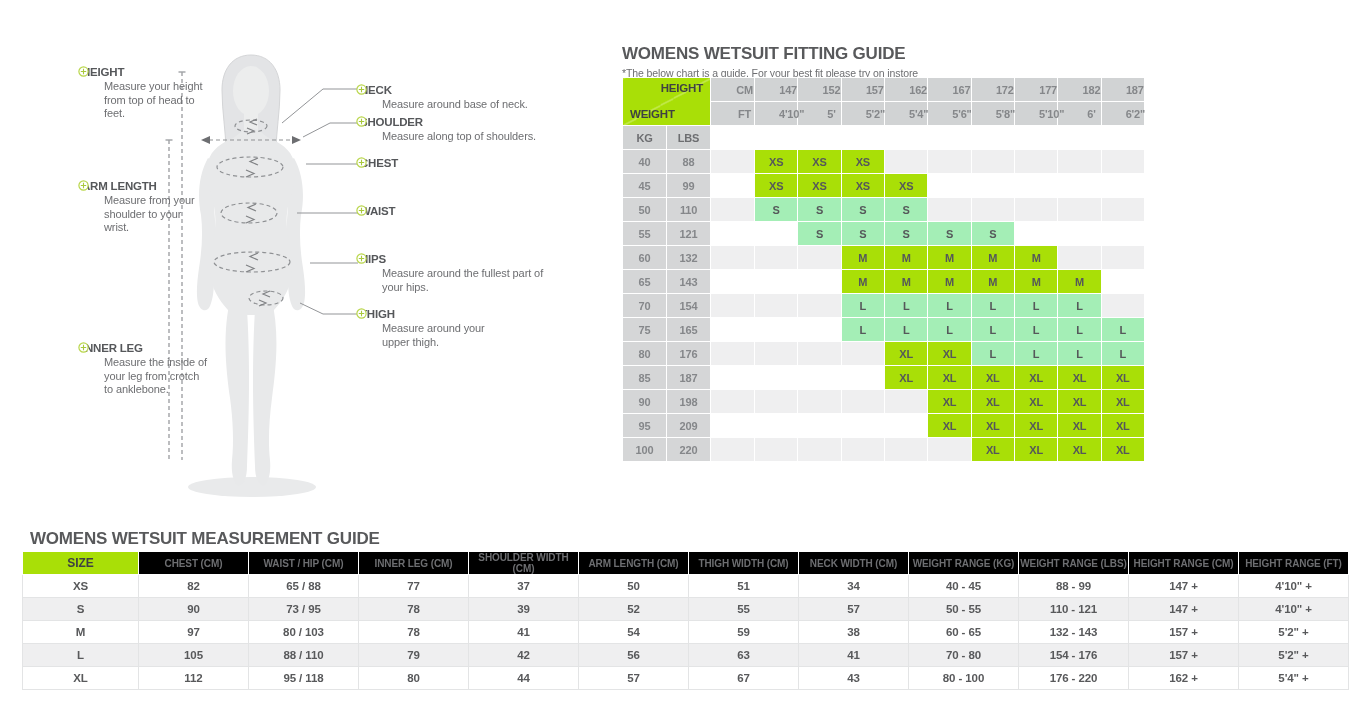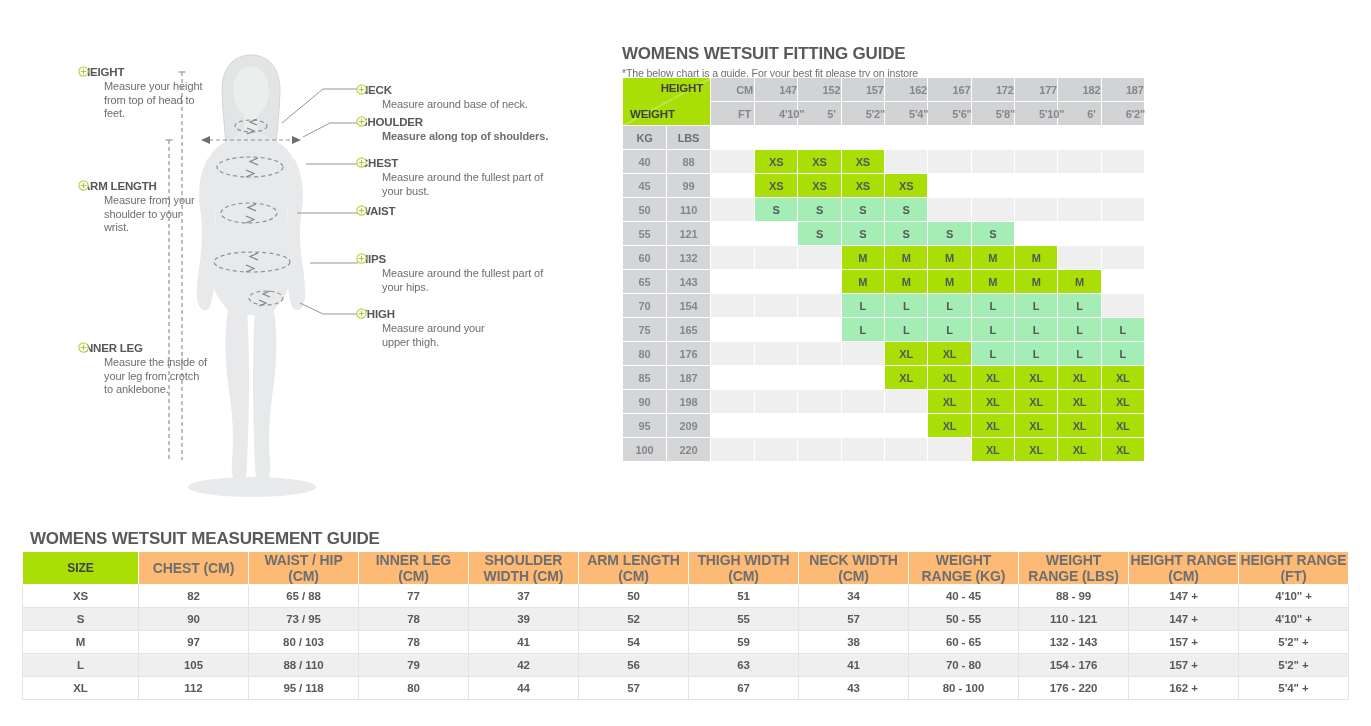--- a/index.html
+++ b/index.html
@@ -34,22 +34,22 @@
   .fit td.kgh { background:#d1d3d4; color:#6d6e71; }
   .fit td.kgv { background:#d5d6d7; color:#85878a; }
   .fit td.blank { background:#fff; }
   .fit td.fcell { background:#fff; }
   .fit tr.alt td.fcell { background:#efeff0; }
   .fit td.bright { background:var(--bright) !important; color:#55585a; }
   .fit td.mint { background:var(--mint) !important; color:#55585a; }
 
   
   .meas { position:absolute; left:22px; top:551px; width:1327px; border-collapse:collapse; table-layout:fixed; }
-  .meas th { border:1px solid #fff; background:#fdba74; color:#6d6e71; height:22px;
-             font-size:14px; font-weight:bold; letter-spacing:-0.1px; text-align:center; }
+  .meas th { border:1px solid #fff; background:#000000; color:#6d6e71; height:22px;
+             font-size:10px; font-weight:bold; letter-spacing:-0.1px; text-align:center; }
   .meas th.msize { background:var(--bright); color:#3f4143; font-size:12px; }
   .meas td { border:1px solid #e3e4e5; height:23px; text-align:center; vertical-align:middle;
              font-size:11.5px; font-weight:bold; color:#58595b; letter-spacing:-0.1px; background:#fff; }
   .meas tr.alt td { background:#efeff0; }
 </style>
 </head>
 <body>
 
 <div class="page">
 
@@ -177,33 +177,32 @@
         <div class="mlabel" style="left: 356px; top: 116px; width: 195px;">
           <div class="head">
             <span class="icn">
               <svg width="11" height="11" viewBox="0 0 11 11">
                 <circle cx="5.5" cy="5.5" r="4.6" fill="#ffffff" stroke="#b9d64a" stroke-width="1.2"></circle>
                 <path d="M5.5,2.8 V8.2 M2.8,5.5 H8.2" stroke="#a9c93b" stroke-width="1.1" fill="none"></path>
               </svg>
             </span>
             <span class="ttl">SHOULDER</span>
           </div>
-          <div class="desc" style="width: 175px; font-weight: bold;">Measure along top of shoulders.</div>
+          <div class="desc" style="width: 175px;">Measure along top of shoulders.</div>
         </div>
         <div class="mlabel" style="left: 356px; top: 157px; width: 190px;">
           <div class="head">
             <span class="icn">
               <svg width="11" height="11" viewBox="0 0 11 11">
                 <circle cx="5.5" cy="5.5" r="4.6" fill="#ffffff" stroke="#b9d64a" stroke-width="1.2"></circle>
                 <path d="M5.5,2.8 V8.2 M2.8,5.5 H8.2" stroke="#a9c93b" stroke-width="1.1" fill="none"></path>
               </svg>
             </span>
             <span class="ttl">CHEST</span>
           </div>
-          <div class="desc" style="width: 170px;">Measure around the fullest part of your bust.</div>
         </div>
         <div class="mlabel" style="left: 356px; top: 205px; width: 190px;">
           <div class="head">
             <span class="icn">
               <svg width="11" height="11" viewBox="0 0 11 11">
                 <circle cx="5.5" cy="5.5" r="4.6" fill="#ffffff" stroke="#b9d64a" stroke-width="1.2"></circle>
                 <path d="M5.5,2.8 V8.2 M2.8,5.5 H8.2" stroke="#a9c93b" stroke-width="1.1" fill="none"></path>
               </svg>
             </span>
             <span class="ttl">WAIST</span>

